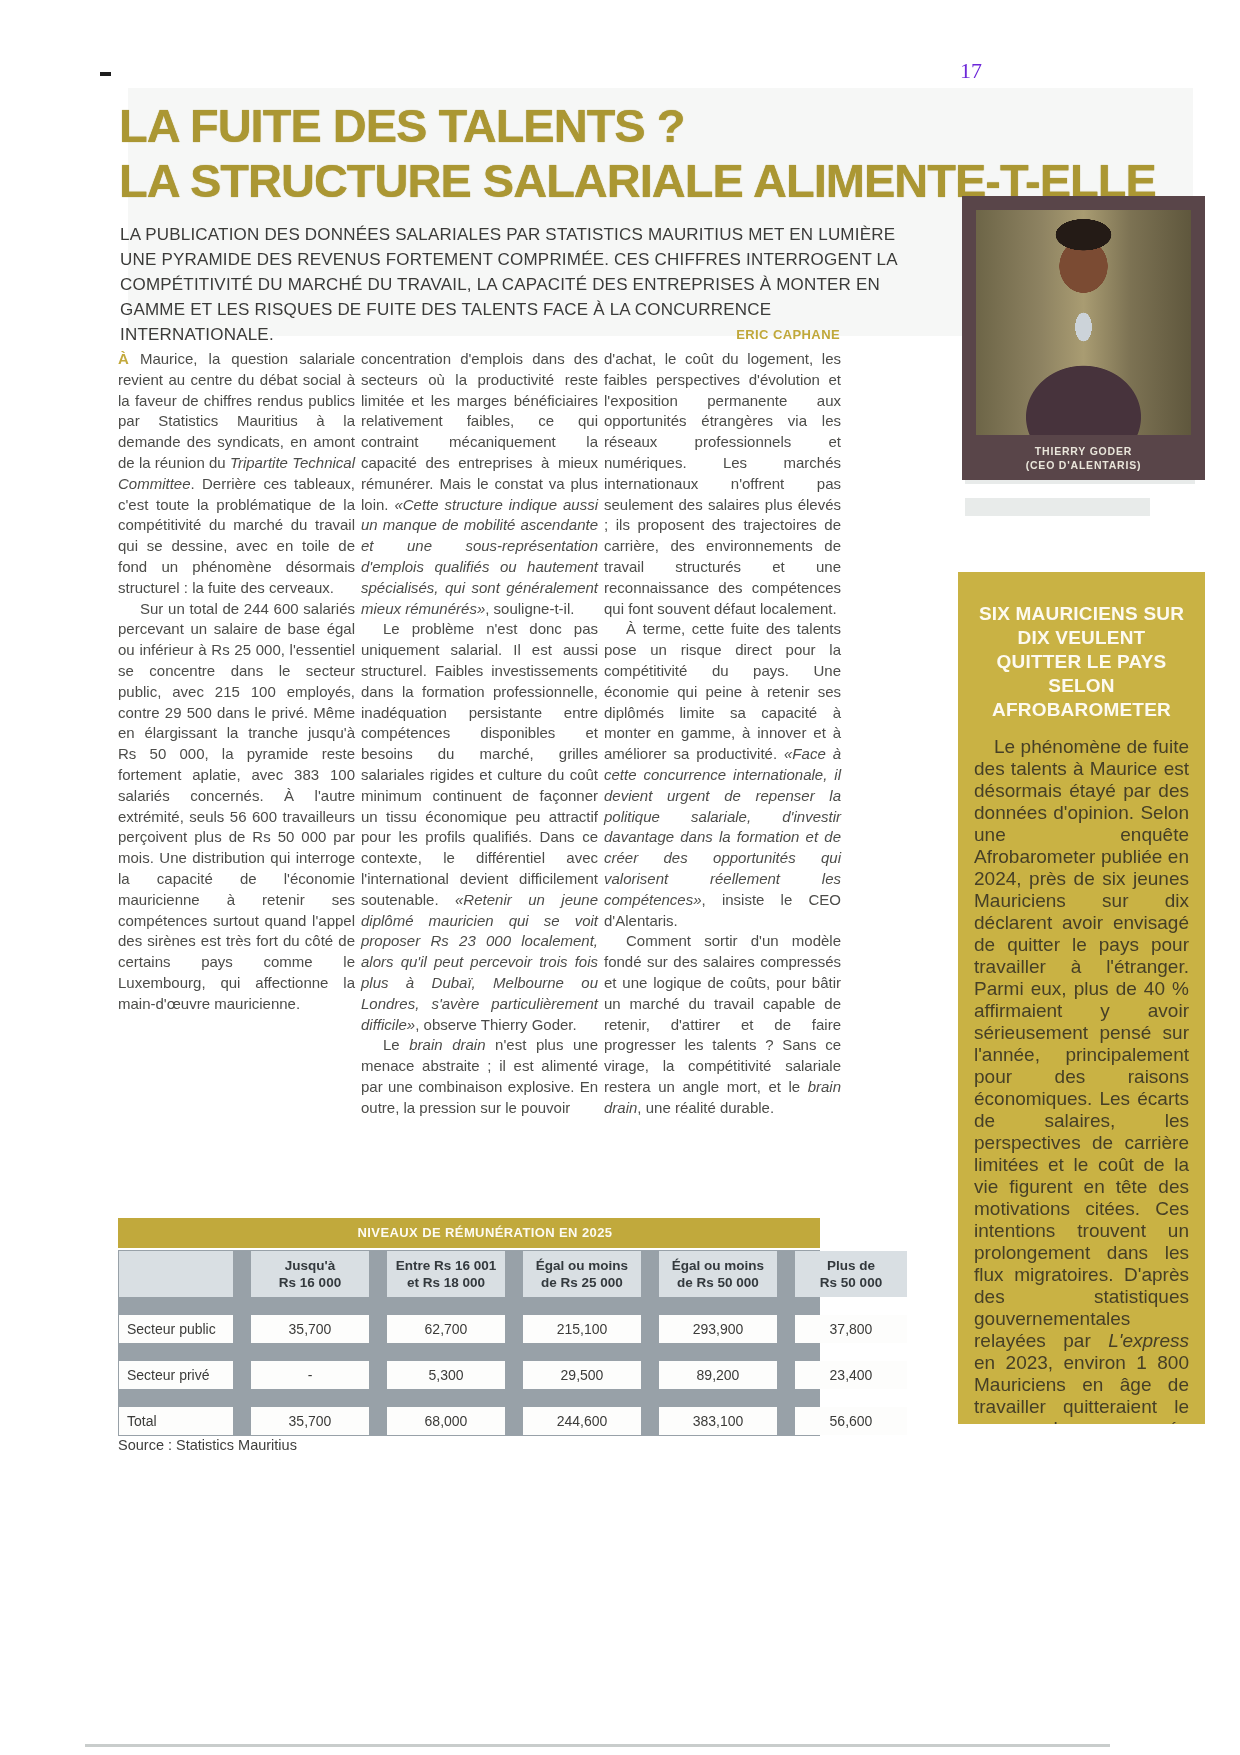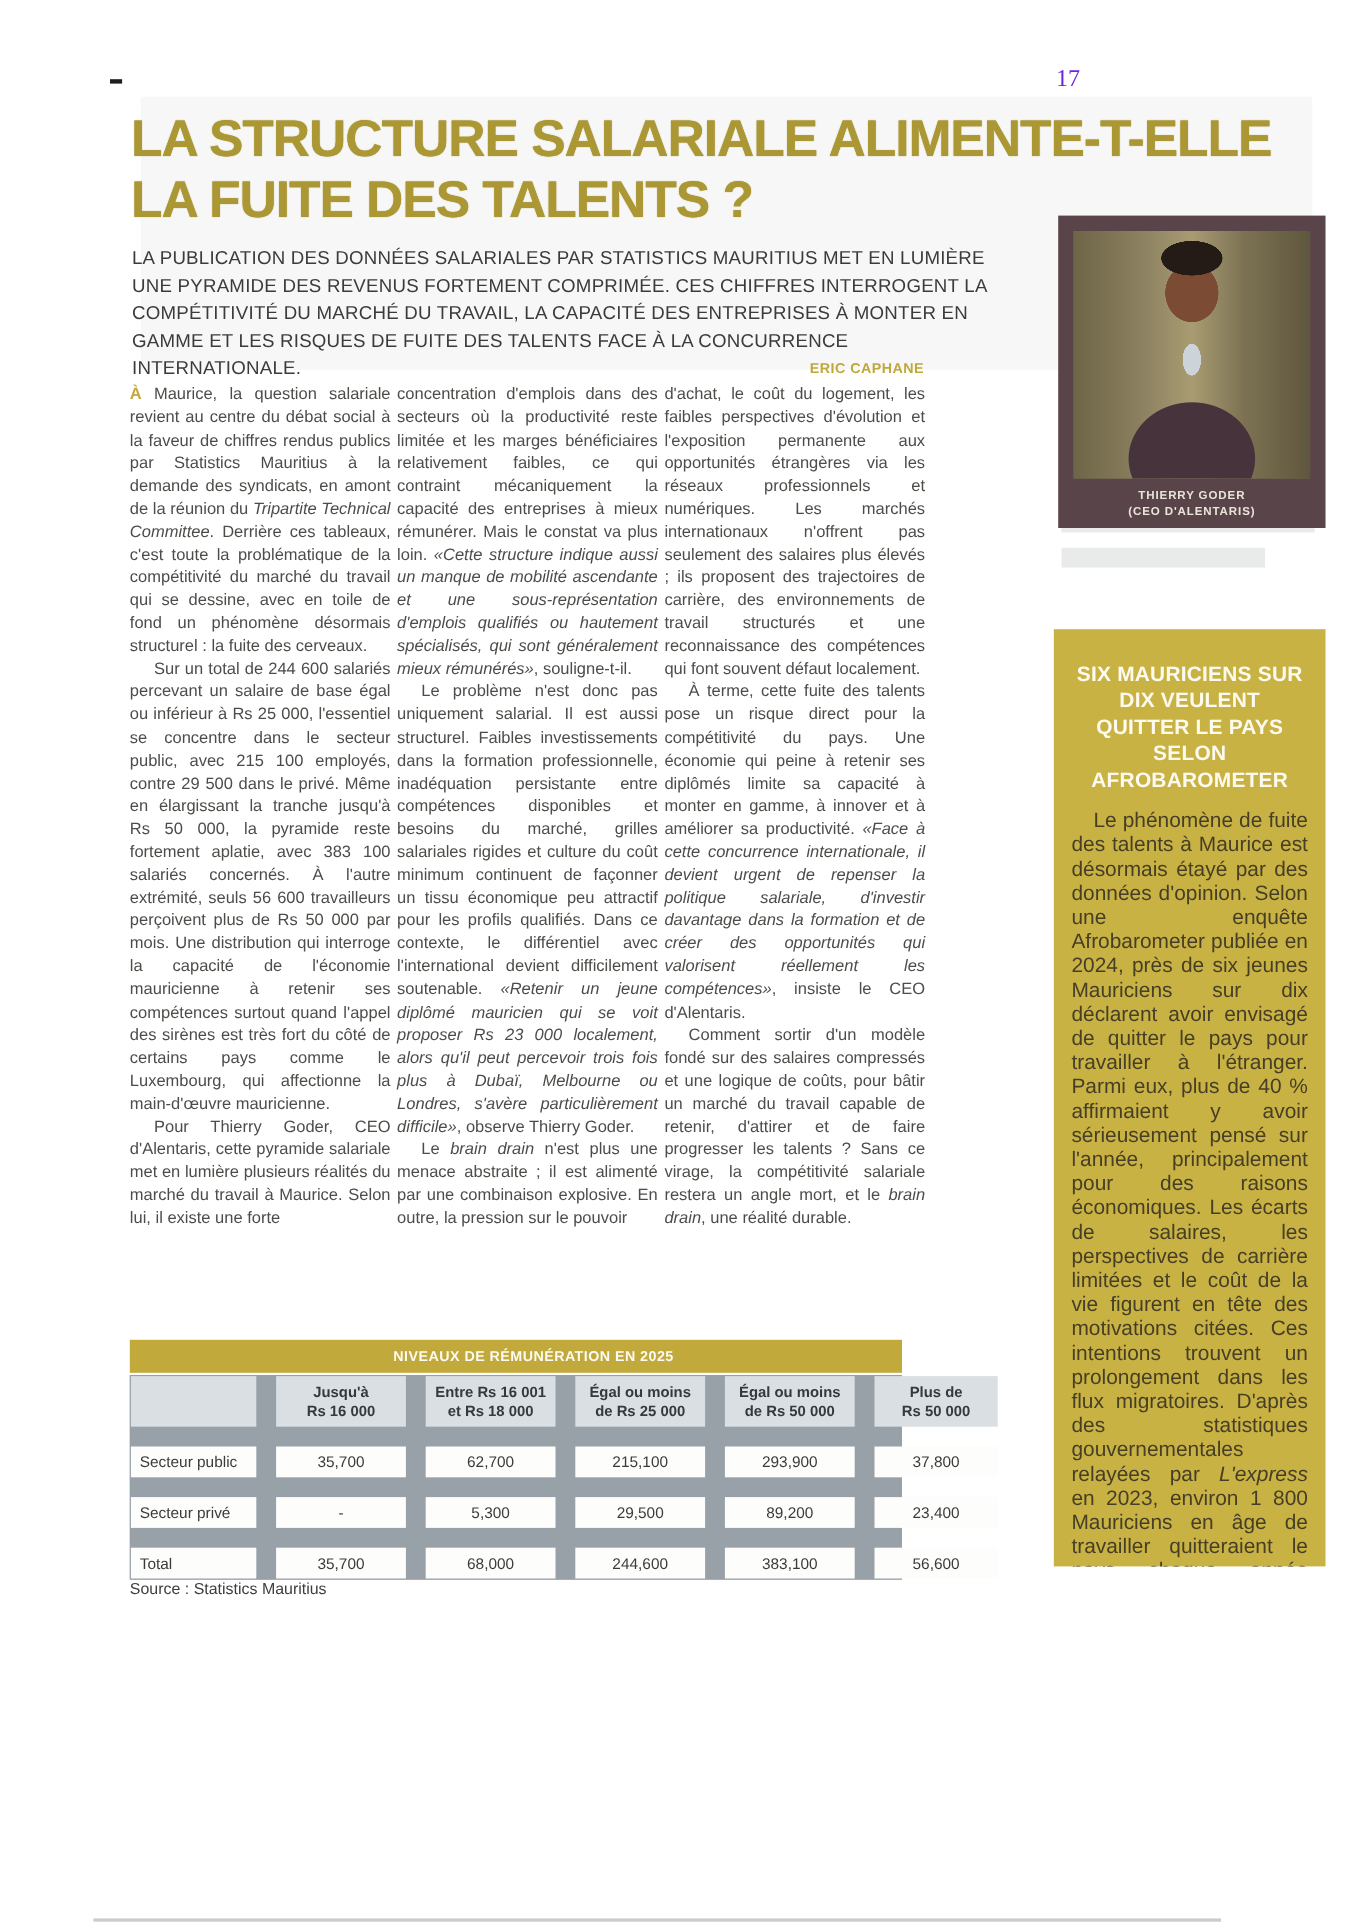--- a/index.html
+++ b/index.html
@@ -73,37 +73,36 @@
 
   <div class="scan-tint"></div>
   <div class="scan-bar" style="left:965px;top:458px;width:230px;height:26px;"></div>
   <div class="scan-bar" style="left:965px;top:498px;width:185px;height:18px;"></div>
   <div class="bottom-scan-line"></div>
 
   <div class="top-dash"></div>
   <div class="page-number">17</div>
 
   <div class="headline">
+    <div>LA FUITE DES TALENTS ?</div>
     <div>LA STRUCTURE SALARIALE ALIMENTE-T-ELLE</div>
-    <div>LA FUITE DES TALENTS ?</div>
   </div>
 
   <div class="standfirst">LA PUBLICATION DES DONNÉES SALARIALES PAR STATISTICS MAURITIUS MET EN LUMIÈRE UNE PYRAMIDE DES REVENUS FORTEMENT COMPRIMÉE. CES CHIFFRES INTERROGENT LA COMPÉTITIVITÉ DU MARCHÉ DU TRAVAIL, LA CAPACITÉ DES ENTREPRISES À MONTER EN GAMME ET LES RISQUES DE FUITE DES TALENTS FACE À LA CONCURRENCE INTERNATIONALE.</div>
   <div class="byline">ERIC CAPHANE</div>
 
   <div class="photo-frame">
     <div class="photo-img"></div>
     <div class="photo-caption">THIERRY GODER
 (CEO D'ALENTARIS)</div>
   </div>
 
   <div class="col" id="col1">
     <p><span class="gold-initial">À</span><span><span> Maurice, la question salariale revient au centre du débat social à la faveur de chiffres rendus publics par Statistics Mauritius à la demande des syndicats, en amont de la réunion du </span><span class="it">Tripartite Technical Committee</span><span>. Derrière ces tableaux, c'est toute la problématique de la compétitivité du marché du travail qui se dessine, avec en toile de fond un phénomène désormais structurel : la fuite des cerveaux.</span></span></p>
     <p class="ind"><span>Sur un total de 244 600 salariés percevant un salaire de base égal ou inférieur à Rs 25 000, l'essentiel se concentre dans le secteur public, avec 215 100 employés, contre 29 500 dans le privé. Même en élargissant la tranche jusqu'à Rs 50 000, la pyramide reste fortement aplatie, avec 383 100 salariés concernés. À l'autre extrémité, seuls 56 600 travailleurs perçoivent plus de Rs 50 000 par mois. Une distribution qui interroge la capacité de l'économie mauricienne à retenir ses compétences surtout quand l'appel des sirènes est très fort du côté de certains pays comme le Luxembourg, qui affectionne la main-d'œuvre mauricienne.</span></p>
-    <p class="ind"><span>Pour Thierry Goder, CEO d'Alentaris, cette pyramide salariale met en lumière plusieurs réalités du marché du travail à Maurice. Selon lui, il existe une forte</span></p>
   </div>
 
   <div class="col" id="col2">
     <p><span>concentration d'emplois dans des secteurs où la productivité reste limitée et les marges bénéficiaires relativement faibles, ce qui contraint mécaniquement la capacité des entreprises à mieux rémunérer. Mais le constat va plus loin. </span><span class="it">«Cette structure indique aussi un manque de mobilité ascendante et une sous-représentation d'emplois qualifiés ou hautement spécialisés, qui sont généralement mieux rémunérés»</span><span>, souligne-t-il.</span></p>
     <p class="ind"><span>Le problème n'est donc pas uniquement salarial. Il est aussi structurel. Faibles investissements dans la formation professionnelle, inadéquation persistante entre compétences disponibles et besoins du marché, grilles salariales rigides et culture du coût minimum continuent de façonner un tissu économique peu attractif pour les profils qualifiés. Dans ce contexte, le différentiel avec l'international devient difficilement soutenable. </span><span class="it">«Retenir un jeune diplômé mauricien qui se voit proposer Rs 23 000 localement, alors qu'il peut percevoir trois fois plus à Dubaï, Melbourne ou Londres, s'avère particulièrement difficile»</span><span>, observe Thierry Goder.</span></p>
     <p class="ind"><span>Le </span><span class="it">brain drain</span><span> n'est plus une menace abstraite ; il est alimenté par une combinaison explosive. En outre, la pression sur le pouvoir</span></p>
   </div>
 
   <div class="col" id="col3">
     <p><span>d'achat, le coût du logement, les faibles perspectives d'évolution et l'exposition permanente aux opportunités étrangères via les réseaux professionnels et numériques. Les marchés internationaux n'offrent pas seulement des salaires plus élevés ; ils proposent des trajectoires de carrière, des environnements de travail structurés et une reconnaissance des compétences qui font souvent défaut localement.</span></p>

